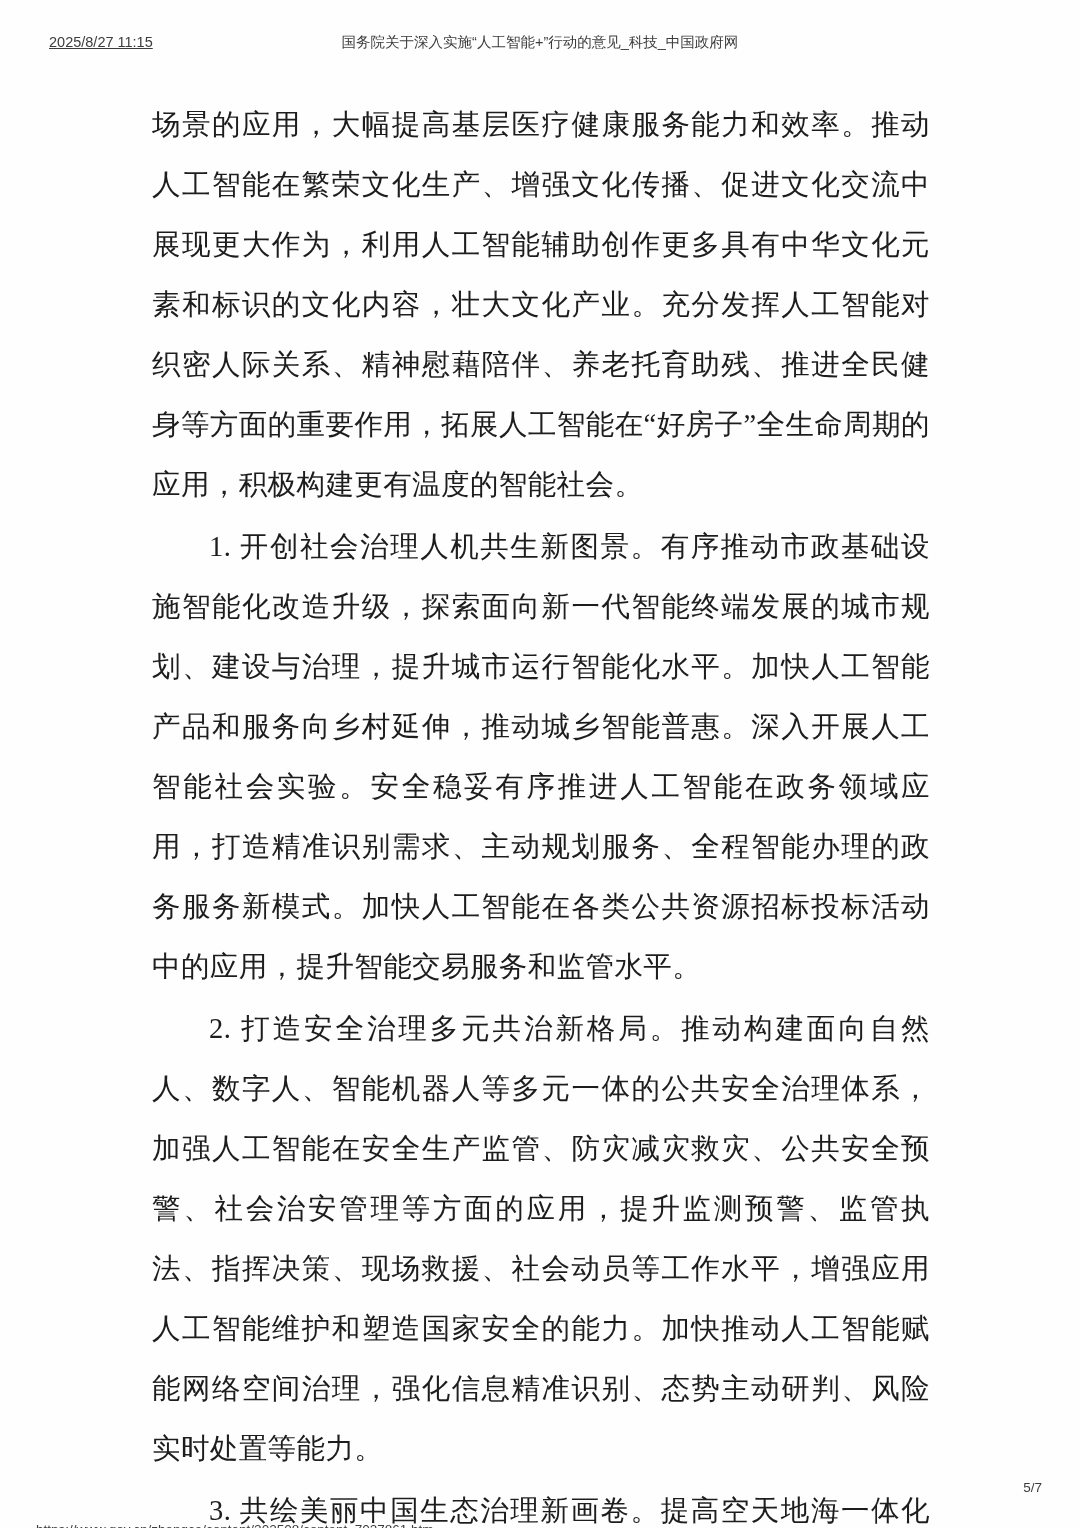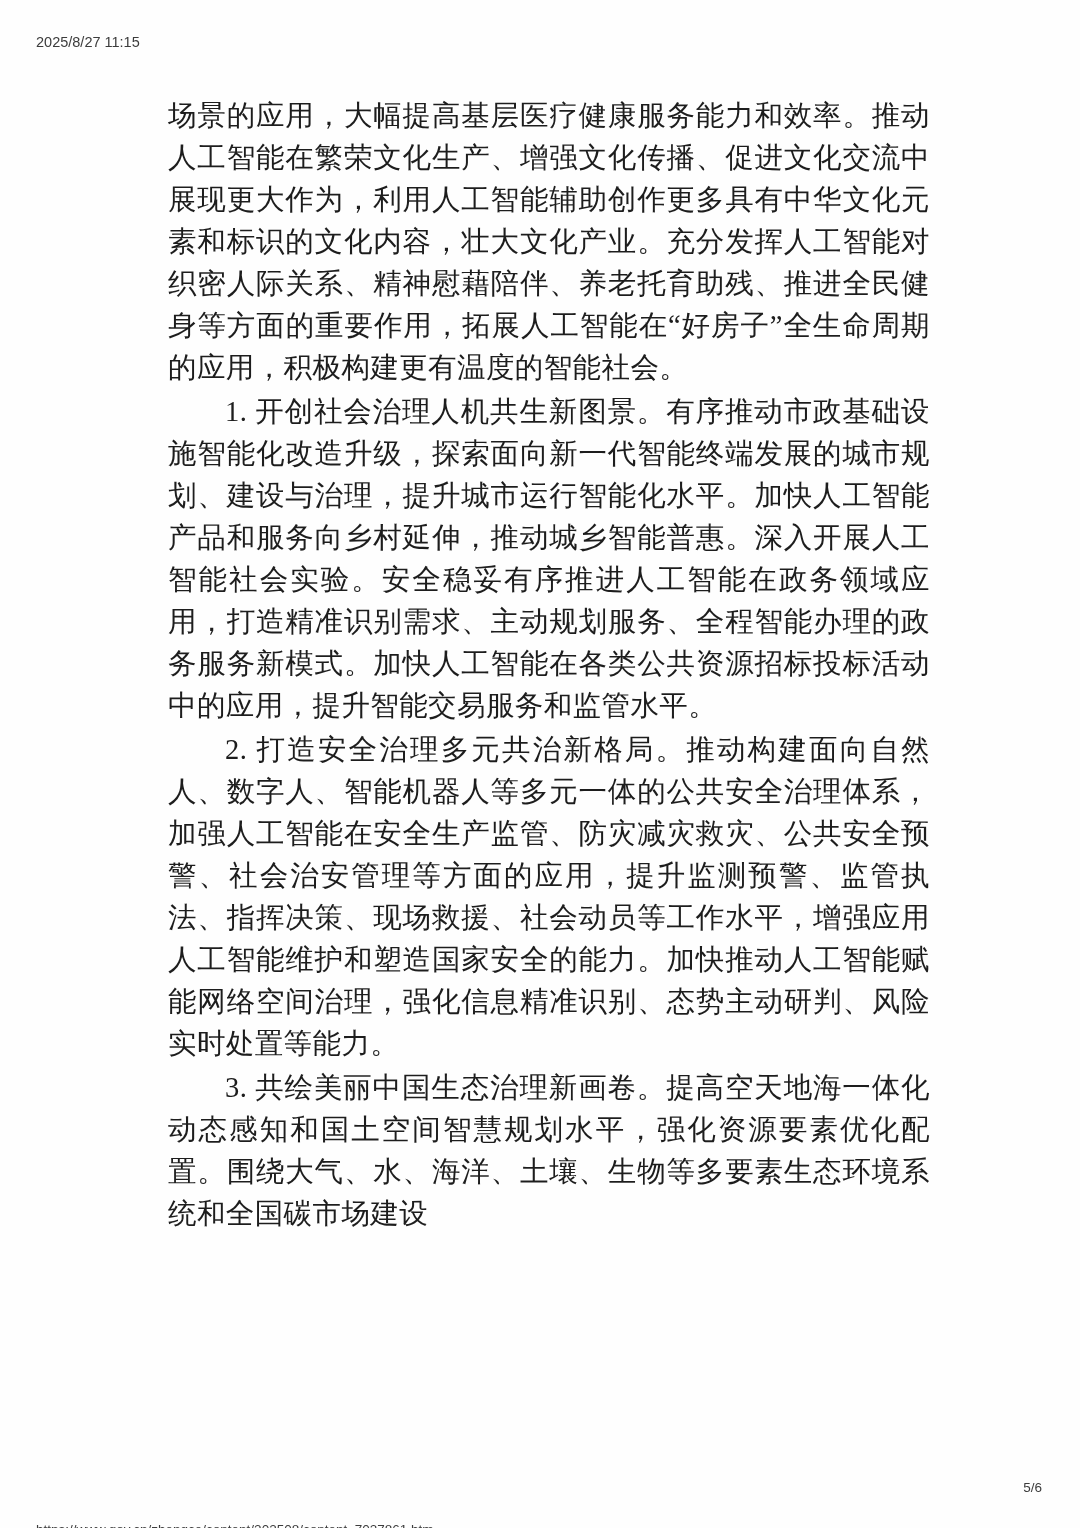--- a/index.html
+++ b/index.html
@@ -28,22 +28,23 @@
     right: 0;
     height: 24px;
     display: flex;
     align-items: center;
     font-family: "Liberation Sans", "DejaVu Sans", sans-serif;
     font-size: 14.5px;
     color: #3c3c3c;
   }
   .header .hdr-date {
     position: absolute;
-    left: 36px;
+    left: 49px;
     white-space: nowrap;
+    text-decoration: underline;
   }
   .header .hdr-title {
     position: absolute;
     left: 0;
     right: 0;
     text-align: center;
     white-space: nowrap;
   }
   
   .footer {
@@ -68,49 +69,50 @@
     white-space: nowrap;
   }
   
   .content {
     position: absolute;
     top: 95px;
     left: 152px;
     width: 778px;
   }
   p {
-    margin: 0 0 2px 16px;
+    margin: 0 0 2px 0;
     font-size: 28.5px;
-    line-height: 42px;
+    line-height: 60px;
     letter-spacing: 0.4px;
     text-align: justify;
     text-justify: inter-ideograph;
     color: #1d1d1d;
   }
   p.indent {
     text-indent: 2em;
   }
   p.heading {
     text-indent: 2em;
   }
 </style>
 </head>
 <body>
 
 <div class="page">
 
   <div class="header">
     <span class="hdr-date">2025/8/27 11:15</span>
+    <span class="hdr-title">国务院关于深入实施“人工智能+”行动的意见_科技_中国政府网</span>
   </div>
 
   <div class="content">
     <p>场景的应用，大幅提高基层医疗健康服务能力和效率。推动人工智能在繁荣文化生产、增强文化传播、促进文化交流中展现更大作为，利用人工智能辅助创作更多具有中华文化元素和标识的文化内容，壮大文化产业。充分发挥人工智能对织密人际关系、精神慰藉陪伴、养老托育助残、推进全民健身等方面的重要作用，拓展人工智能在“好房子”全生命周期的应用，积极构建更有温度的智能社会。</p>
     <p class="indent">1. 开创社会治理人机共生新图景。有序推动市政基础设施智能化改造升级，探索面向新一代智能终端发展的城市规划、建设与治理，提升城市运行智能化水平。加快人工智能产品和服务向乡村延伸，推动城乡智能普惠。深入开展人工智能社会实验。安全稳妥有序推进人工智能在政务领域应用，打造精准识别需求、主动规划服务、全程智能办理的政务服务新模式。加快人工智能在各类公共资源招标投标活动中的应用，提升智能交易服务和监管水平。</p>
     <p class="indent">2. 打造安全治理多元共治新格局。推动构建面向自然人、数字人、智能机器人等多元一体的公共安全治理体系，加强人工智能在安全生产监管、防灾减灾救灾、公共安全预警、社会治安管理等方面的应用，提升监测预警、监管执法、指挥决策、现场救援、社会动员等工作水平，增强应用人工智能维护和塑造国家安全的能力。加快推动人工智能赋能网络空间治理，强化信息精准识别、态势主动研判、风险实时处置等能力。</p>
     <p class="indent">3. 共绘美丽中国生态治理新画卷。提高空天地海一体化动态感知和国土空间智慧规划水平，强化资源要素优化配置。围绕大气、水、海洋、土壤、生物等多要素生态环境系统和全国碳市场建设</p>
   </div>
 
   <div class="footer">
     <span class="ftr-url">https://www.gov.cn/zhengce/content/202508/content_7037861.htm</span>
-    <span class="ftr-page">5/6</span>
+    <span class="ftr-page">5/7</span>
   </div>
 
 </div>
 
 </body></html>

